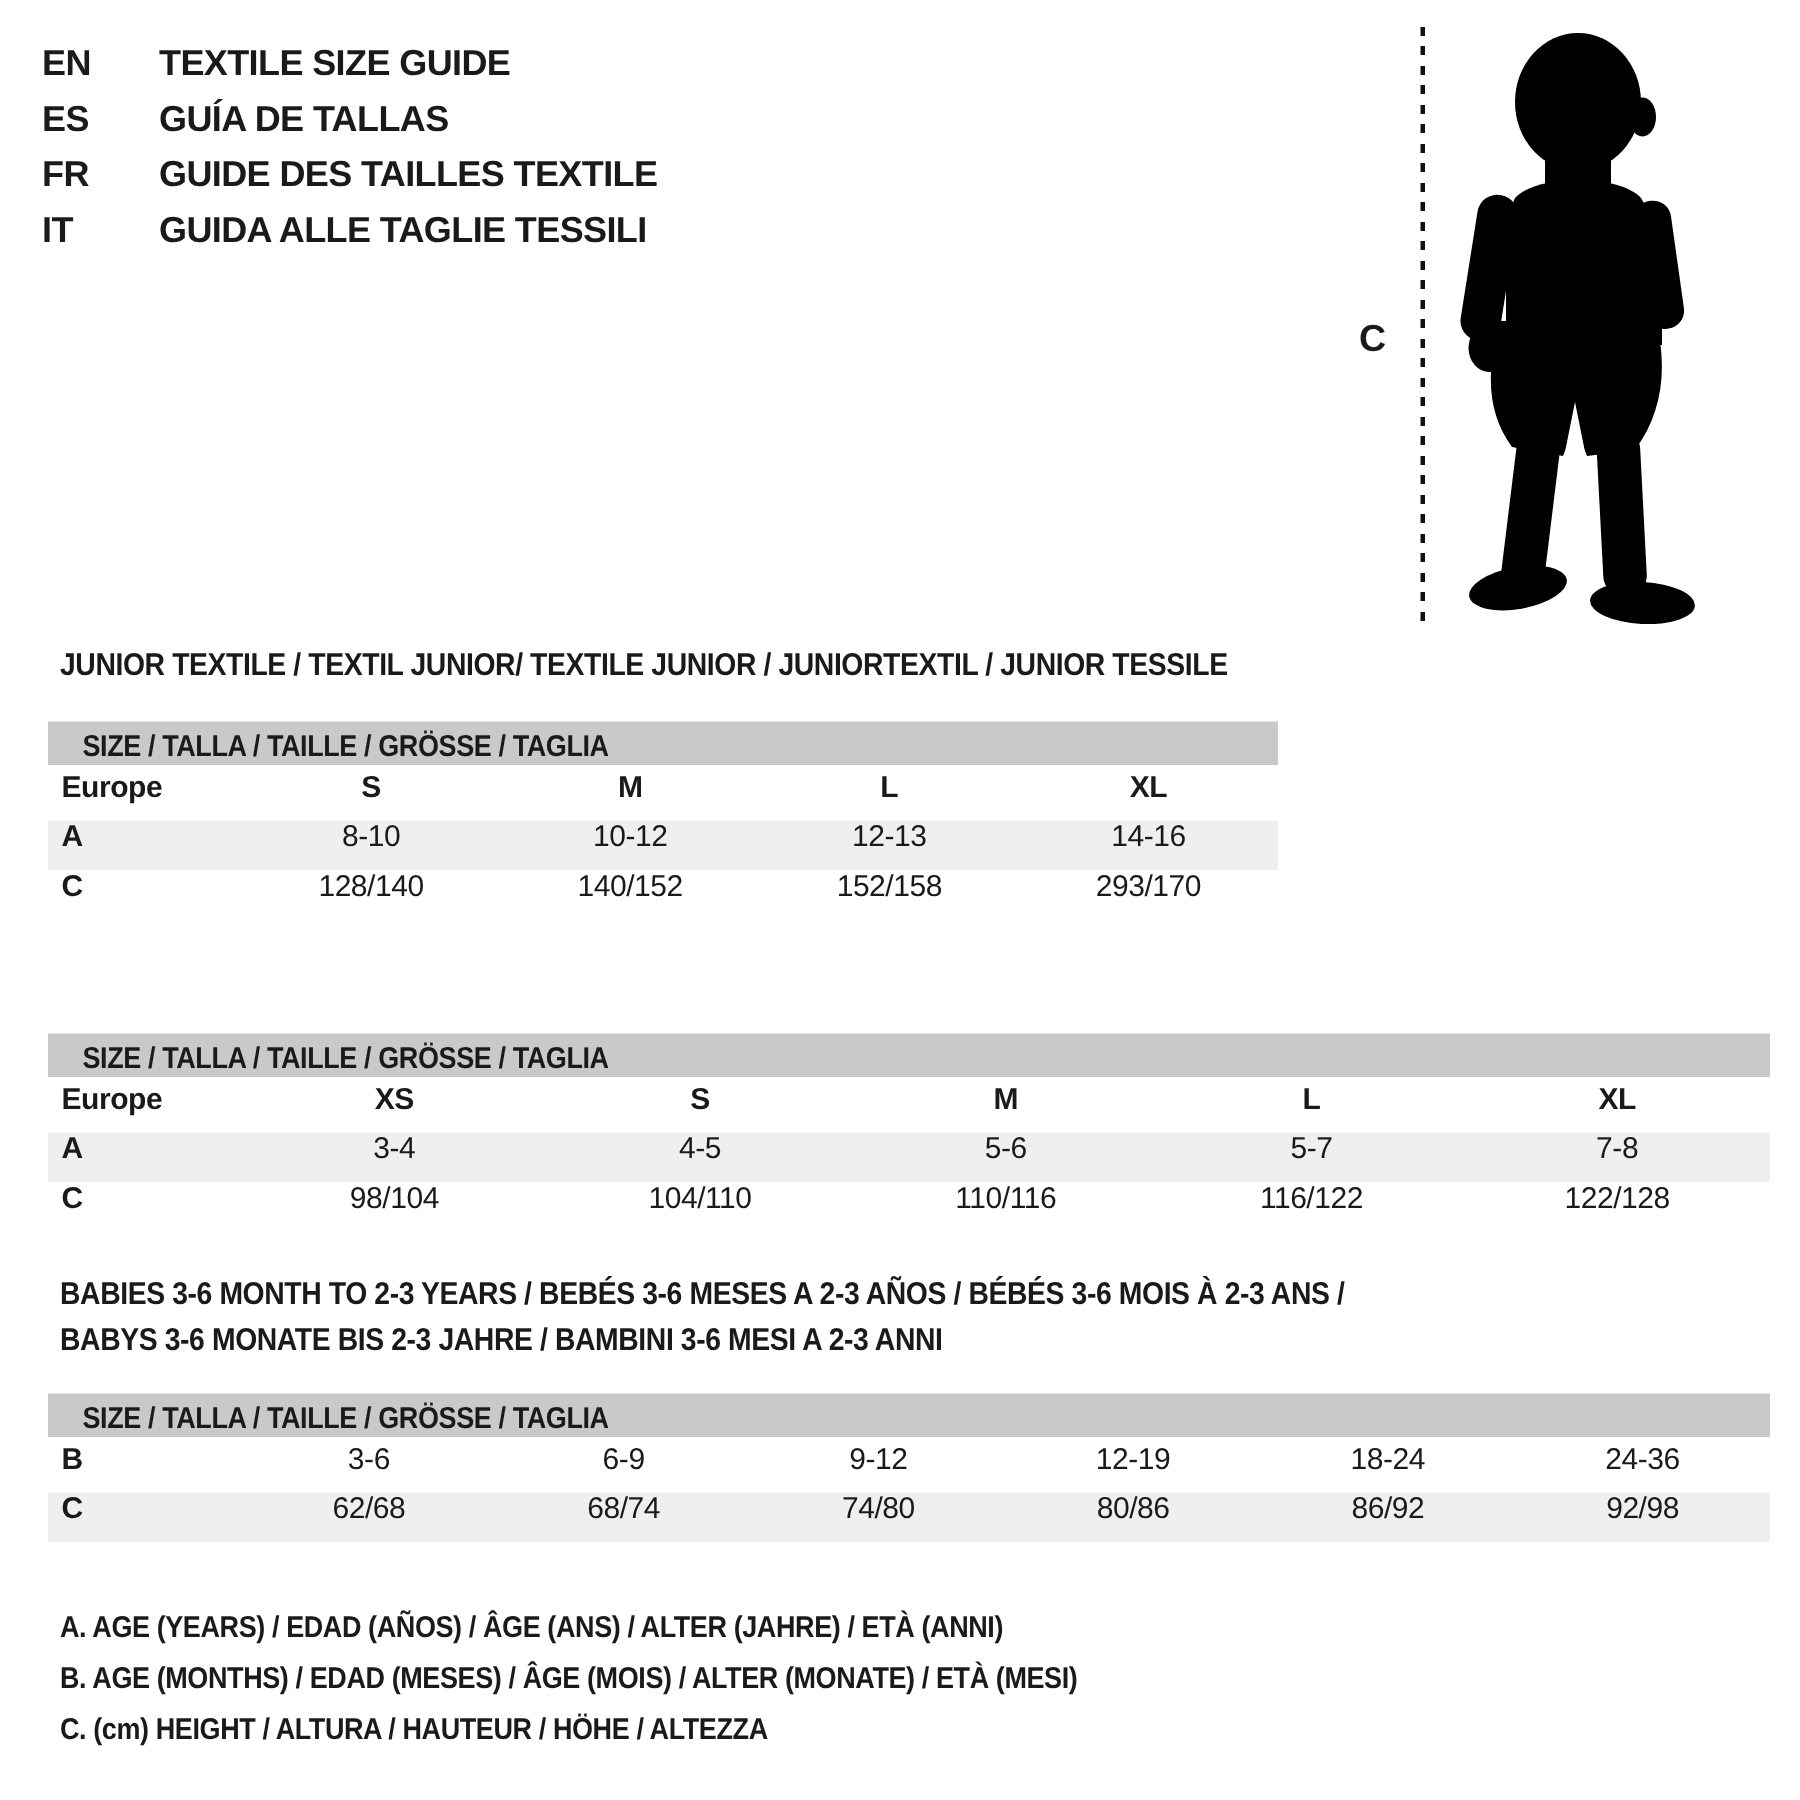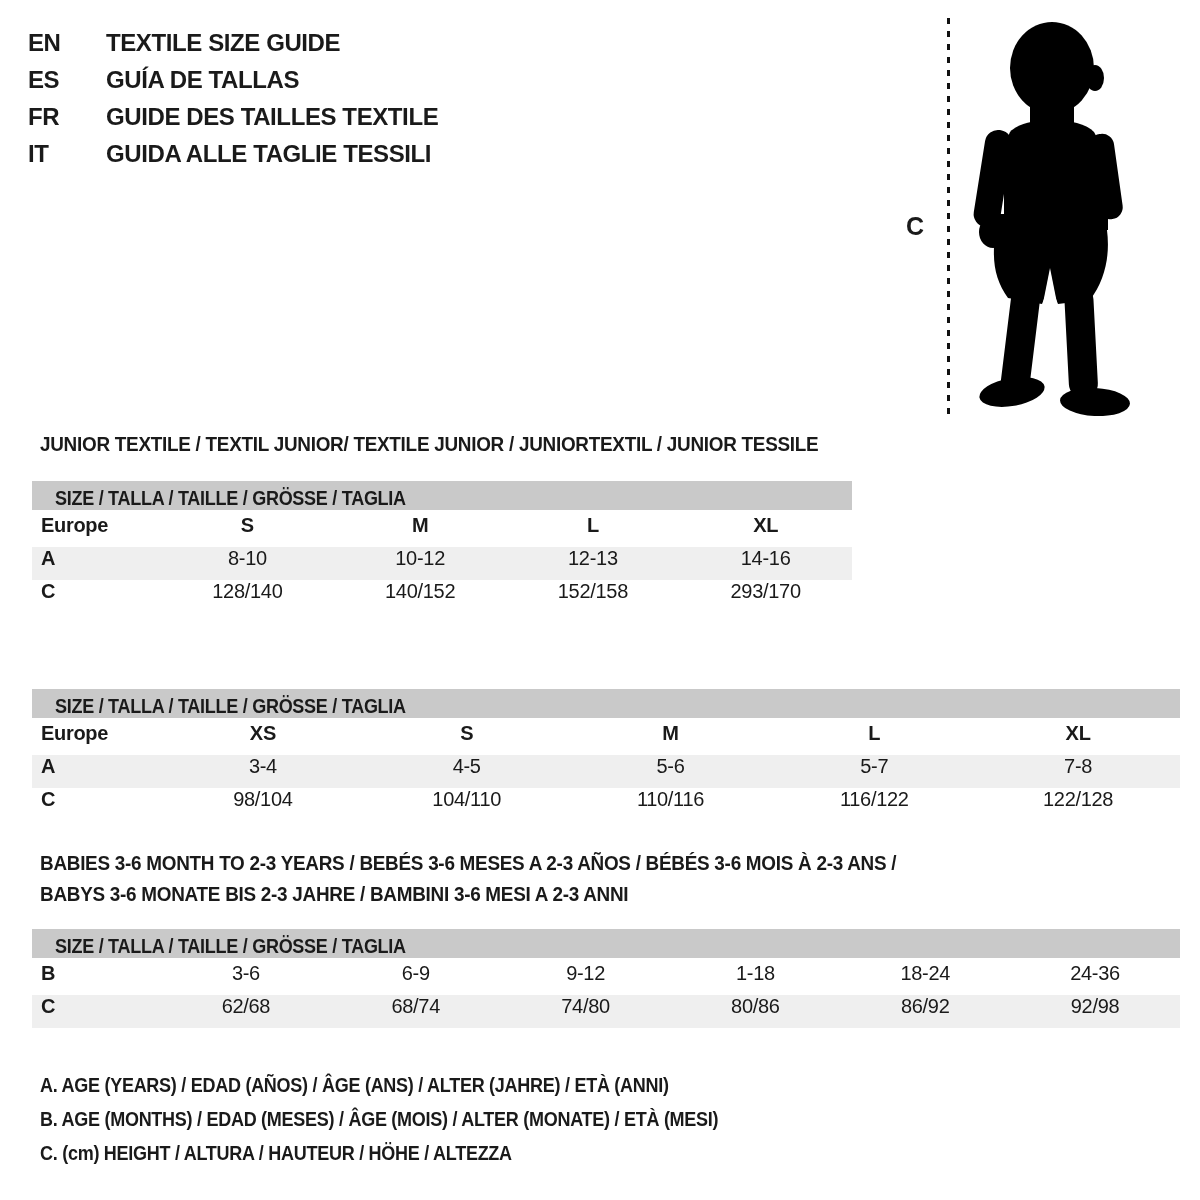--- a/index.html
+++ b/index.html
@@ -153,21 +153,21 @@
   </div>
   <div class="tbl" style="top:929px;width:1148px;">
     <div class="tbl-head">
       <span class="cond">SIZE / TALLA / TAILLE / GRÖSSE / TAGLIA</span>
     </div>
     <div class="trow">
       <div class="tcell lbl">B</div>
       <div class="tcell">3-6</div>
       <div class="tcell">6-9</div>
       <div class="tcell">9-12</div>
-      <div class="tcell">1-18</div>
+      <div class="tcell">12-19</div>
       <div class="tcell">18-24</div>
       <div class="tcell">24-36</div>
     </div>
     <div class="trow alt">
       <div class="tcell lbl">C</div>
       <div class="tcell">62/68</div>
       <div class="tcell">68/74</div>
       <div class="tcell">74/80</div>
       <div class="tcell">80/86</div>
       <div class="tcell">86/92</div>

